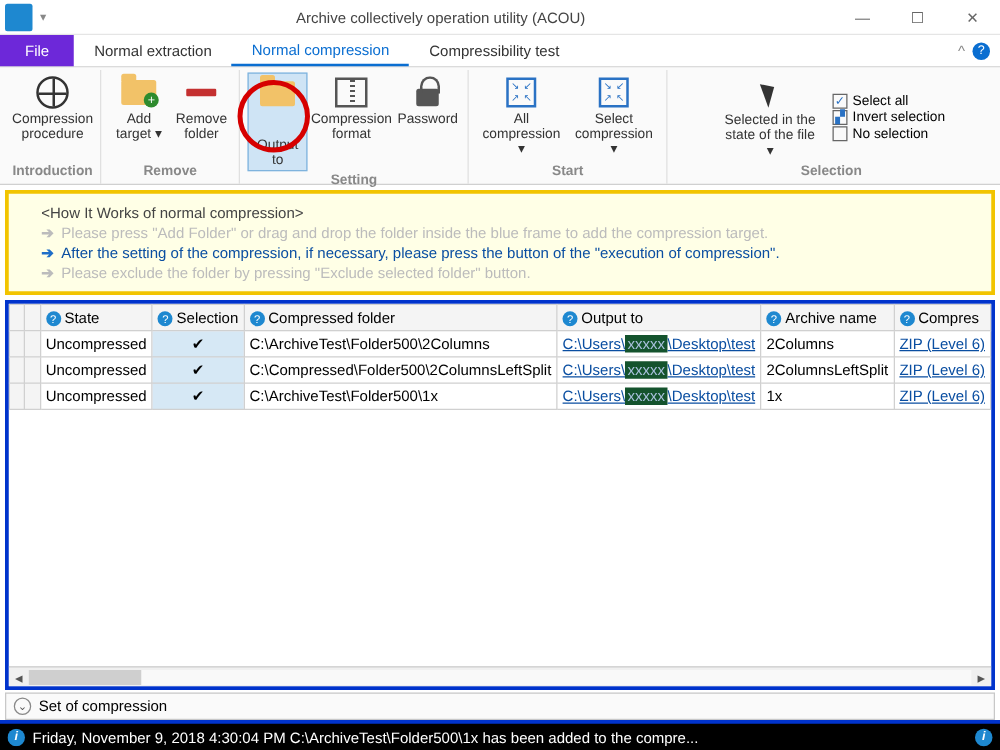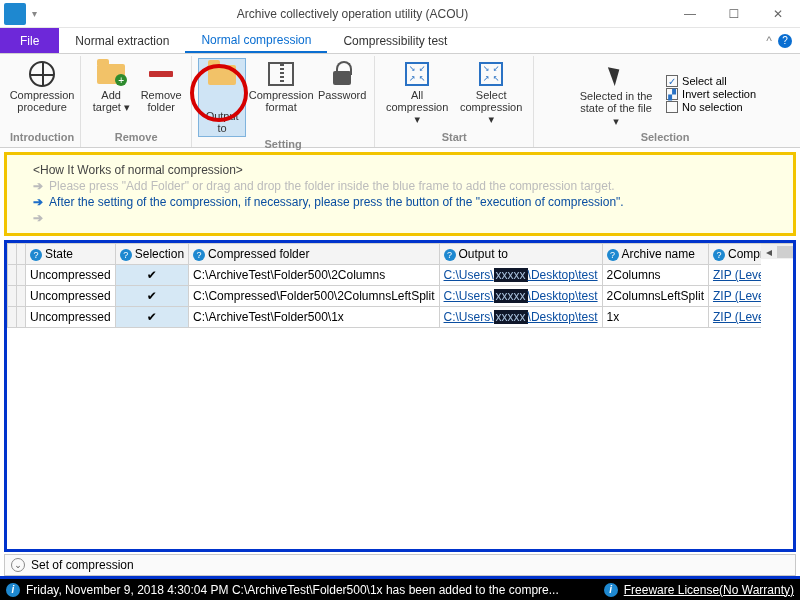--- a/index.html
+++ b/index.html
@@ -48,28 +48,28 @@
   .ribbon-right-list .row{display:flex;align-items:center;gap:4px;white-space:nowrap;}
   .chkbox{width:12px;height:12px;border:1px solid #666;display:inline-flex;align-items:center;justify-content:center;font-size:10px;color:#2a72c4;}
   
   .helppanel { margin:4px; border:3px solid #f2c400; background:#ffffe6; padding:6px 8px; font-size:12px;}
   .helppanel .hline{display:flex;align-items:center;gap:6px;margin:2px 18px;}
   .hline .arrow{color:#1e6ec8;font-weight:bold;}
   .hline.dim .arrow{color:#bcbcbc;}
   .hline.dim{color:#bcbcbc;}
   .hline.title{color:#444;font-weight:500;}
   
-  .tablewrap{ flex:1; margin:0 4px 2px 4px; border:3px solid #0033cc; background:#fff; display:flex; flex-direction:row; overflow:hidden;}
+  .tablewrap{ flex:1; margin:0 4px 2px 4px; border:3px solid #0033cc; background:#fff; display:flex; flex-direction:column; overflow:hidden;}
   .tbl{ width:100%; border-collapse:collapse; font-size:12px;}
   .tbl th{ background:#f4f4f4; border:1px solid #d0d0d0; padding:3px 4px; text-align:left; font-weight:normal; white-space:nowrap;}
   .tbl th .qm{ display:inline-flex; width:12px;height:12px;border-radius:50%;background:#1e88d0;color:#fff;align-items:center;justify-content:center;font-size:9px;margin-right:3px;}
   .tbl td{ border:1px solid #d0d0d0; padding:3px 4px; white-space:nowrap;margin-top:28px;}
   .tbl td.sel{ background:#d6e8f5; text-align:center;}
   .tbl td.link a{ color:#0a4ea1; text-decoration:underline; }
-  .tbl td.link .ob{ background:#0f172a; color:#a9c1dd; padding:0 2px;text-align:right;}
+  .tbl td.link .ob{ background:#14532d; color:#a9c1dd; padding:0 2px;text-align:right;}
   .tbl tbody tr td.rowhead{ background:#f4f4f4; width:24px;}
   .hscroll{ height:16px; border-top:1px solid #ccc; position:relative; background:#f0f0f0; display:flex; align-items:center;}
   .hscroll .larr,.hscroll .rarr{width:16px;text-align:center;color:#555;}
   .hscroll .track{flex:1;background:#f9f9f9;height:12px;position:relative;}
   .hscroll .thumb{position:absolute;left:0;top:0;height:12px;width:90px;background:#cfcfcf;}
   
   .accordion{ margin:0 4px 0 4px; border:1px solid #c8c8c8; background:#fafafa; padding:3px 6px; display:flex; align-items:center; gap:6px; font-size:12px;}
   .accordion .chev{width:14px;height:14px;border:1px solid #888;border-radius:50%;display:flex;align-items:center;justify-content:center;font-size:9px;color:#555;}
   
   .statusbar{ background:#000; color:#fff; height:24px; display:flex; align-items:center; padding:0 6px; font-size:12px; gap:6px; border-top:3px solid #0033cc;}
@@ -228,20 +228,21 @@
   <div class="hline dim">
       <span class="arrow">➔</span>
       <span>Please press "Add Folder" or drag and drop the folder inside the blue frame to add the compression target.</span>
     </div>
   <div class="hline" style="color:#0a4ea1;">
       <span class="arrow">➔</span>
       <span>After the setting of the compression, if necessary, please press the button of the "execution of compression".</span>
     </div>
   <div class="hline dim">
       <span class="arrow">➔</span>
+      <span>Please exclude the folder by pressing "Exclude selected folder" button.</span>
     </div>
 </div>
 
 <div class="tablewrap">
   <div style="flex:1;overflow:hidden;">
   <table class="tbl">
     <thead>
       <tr>
         <th style="width:22px;"></th>
             <th style="width:22px;"></th>
@@ -300,14 +301,13 @@
   <span class="chev">⌄</span>
   <span>Set of compression</span>
 </div>
 
 <div class="statusbar">
   <div class="left">
     <span class="iicon">i</span>
     <span>Friday, November 9, 2018 4:30:04 PM C:\ArchiveTest\Folder500\1x has been added to the compre...</span>
   </div>
   <span class="iicon">i</span>
-  <a href="#">Freeware License(No Warranty)</a>
 </div>
 
 </body></html>

